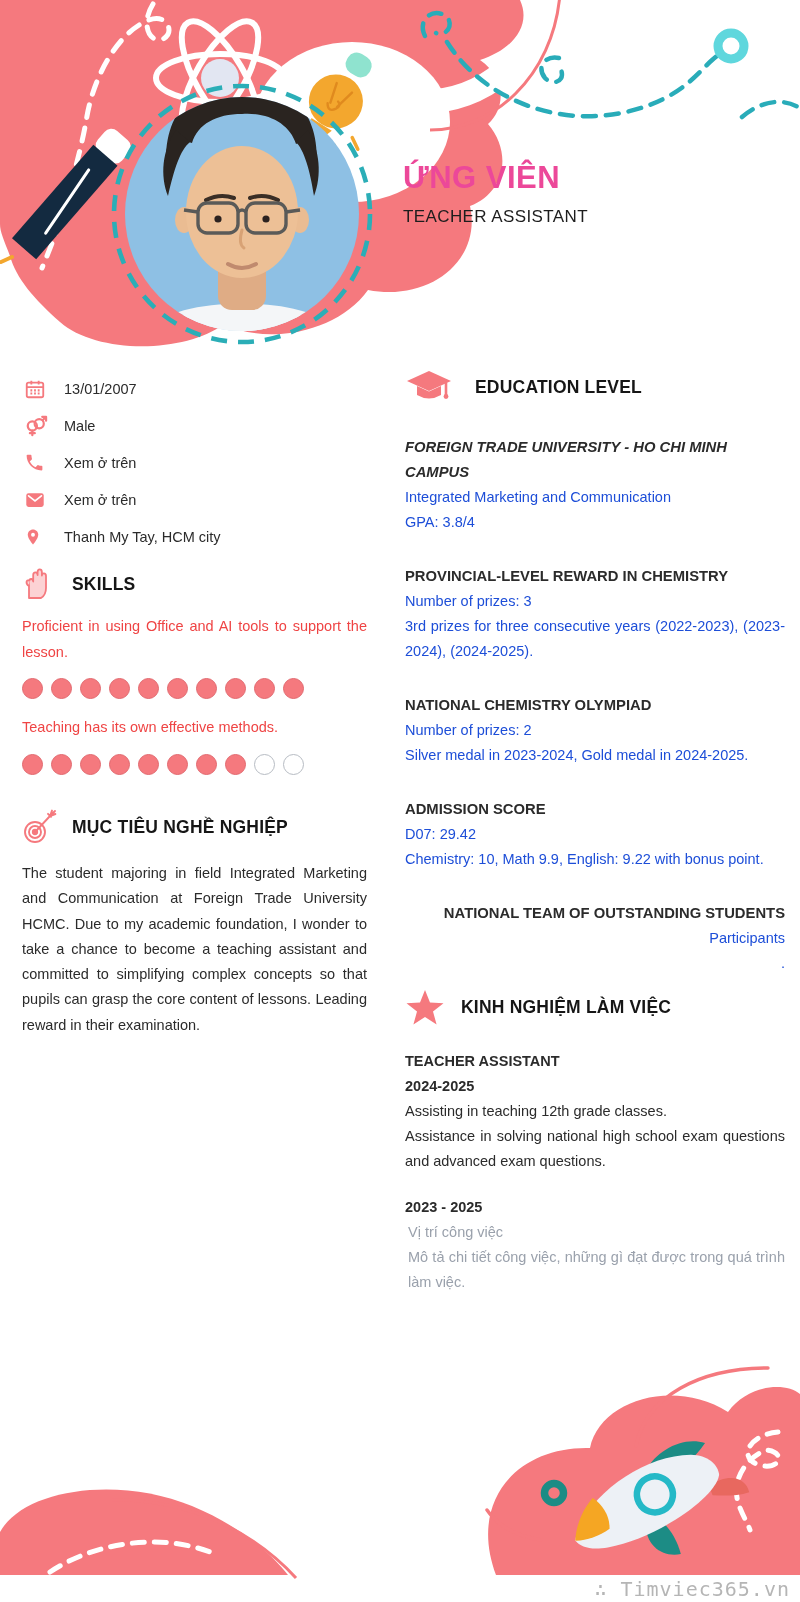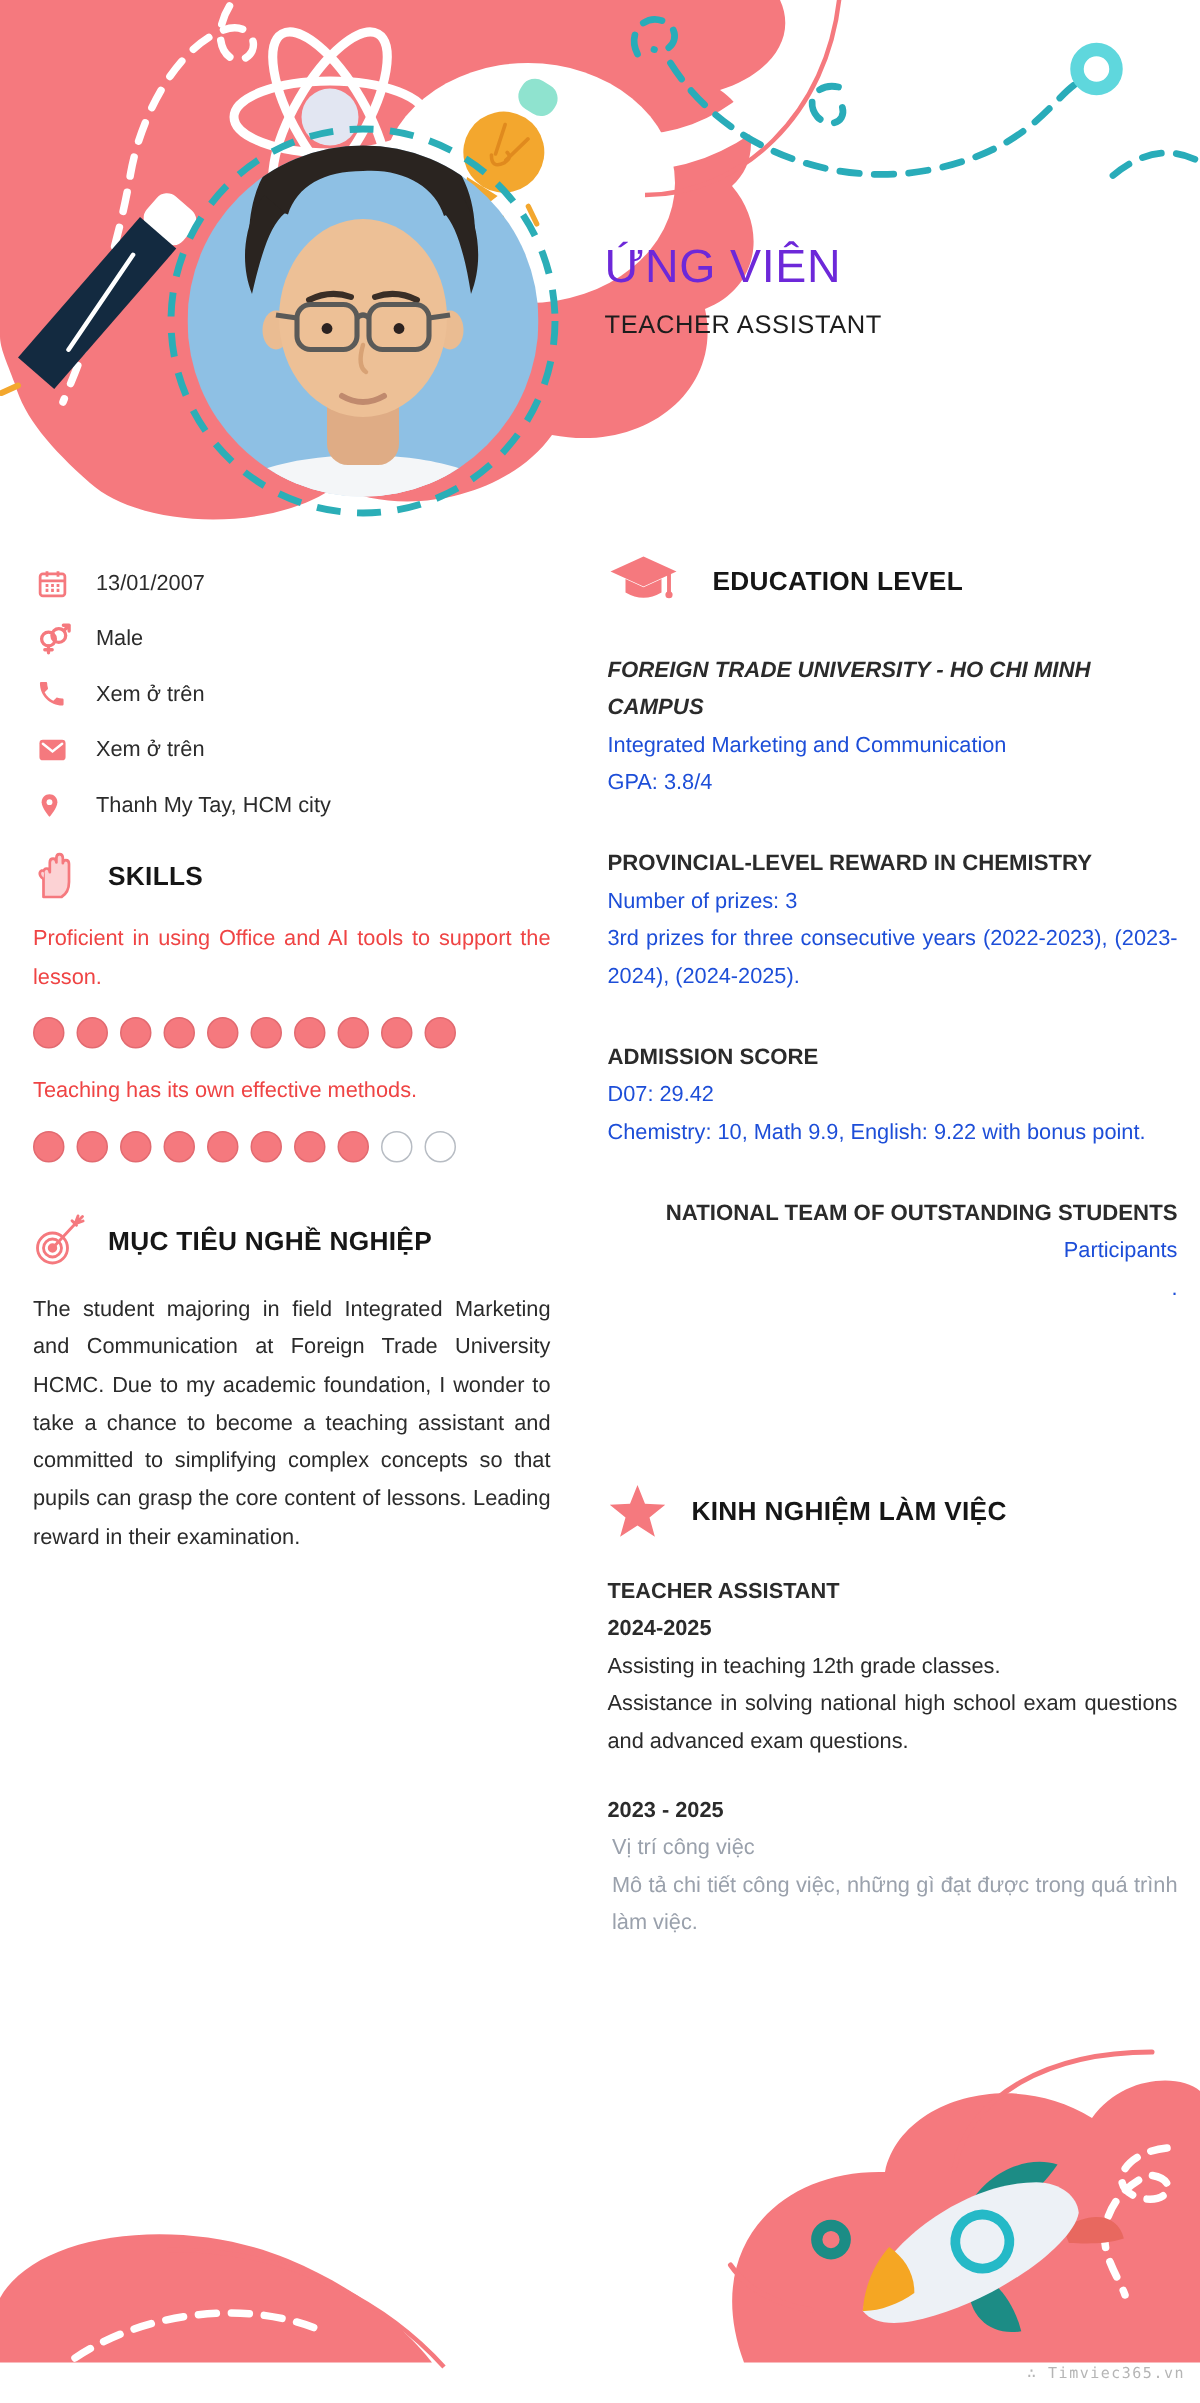--- a/index.html
+++ b/index.html
@@ -3,21 +3,21 @@
 <meta charset="utf-8">
 <style>
   html,body{margin:0;padding:0;background:#fff;}
   .page{position:relative;width:800px;height:1602px;background:#fff;overflow:hidden;
         font-family:"Liberation Sans",sans-serif;color:#2b2b2b;}
   svg{display:block;}
   .abs{position:absolute;}
 
   
   .name-block{position:absolute;left:403px;top:160px;}
-  .name{font-size:31px;font-weight:400;letter-spacing:.5px;color:#6d28d9;margin:0;}
+  .name{font-size:31px;font-weight:700;letter-spacing:.5px;color:#ec4899;margin:0;}
   .job-title{font-size:17px;letter-spacing:.4px;color:#1d1d1d;margin-top:11px;}
 
   
   .contact{position:absolute;left:24px;top:370px;width:350px;}
   .c-row{display:flex;align-items:center;height:37px;}
   .c-ic{width:40px;flex:0 0 40px;display:flex;align-items:center;}
   .c-val{font-size:14.5px;color:#2b2b2b;}
 
   
   .sec-head{display:flex;align-items:center;}
@@ -52,21 +52,21 @@
   .jst{text-align:justify;}
   .indent{padding-left:4px;text-align:right;}
 
   .exp-entry{font-size:14.5px;line-height:25px;}
   .exp-entry.first{margin-top:23px;}
   .exp-entry.second{margin-top:21px;}
   .x-role,.x-period{font-weight:700;}
   .muted{color:#9AA1AC;padding-left:3px;text-align:justify;}
 
   .watermark{position:absolute;top:1577px;right:10px;font-family:"DejaVu Sans Mono",monospace;
-             font-size:10px;color:#b5b5b5;letter-spacing:1px;text-align:center;}
+             font-size:20px;color:#b5b5b5;letter-spacing:1px;text-align:center;}
 </style>
 </head>
 <body>
 
 <div class="page">
 
   <svg class="abs" style="left:0;top:0" width="800" height="362" viewBox="0 0 800 362">
 
     <path fill="#F5797E" d="M0,0 L520,0 C532,26 512,50 480,60 C506,78 506,108 488,124
          C512,152 506,192 470,206 C482,260 430,302 368,290
@@ -289,20 +289,25 @@
       <div class="e-line">Integrated Marketing and Communication</div>
       <div class="e-line">GPA: 3.8/4</div>
     </div>
 
     <div class="edu-entry">
       <div class="e-title">PROVINCIAL-LEVEL REWARD IN CHEMISTRY</div>
       <div class="e-line">Number of prizes: 3</div>
       <div class="e-line jst">3rd prizes for three consecutive years (2022-2023), (2023-2024), (2024-2025).</div>
     </div>
 
+    <div class="edu-entry">
+      <div class="e-title">NATIONAL CHEMISTRY OLYMPIAD</div>
+      <div class="e-line">Number of prizes: 2</div>
+      <div class="e-line">Silver medal in 2023-2024, Gold medal in 2024-2025.</div>
+    </div>
 
     <div class="edu-entry">
       <div class="e-title">ADMISSION SCORE</div>
       <div class="e-line">D07: 29.42</div>
       <div class="e-line">Chemistry: 10, Math 9.9, English: 9.22 with bonus point.</div>
     </div>
 
     <div class="edu-entry indent">
       <div class="e-title">NATIONAL TEAM OF OUTSTANDING STUDENTS</div>
       <div class="e-line">Participants</div>

